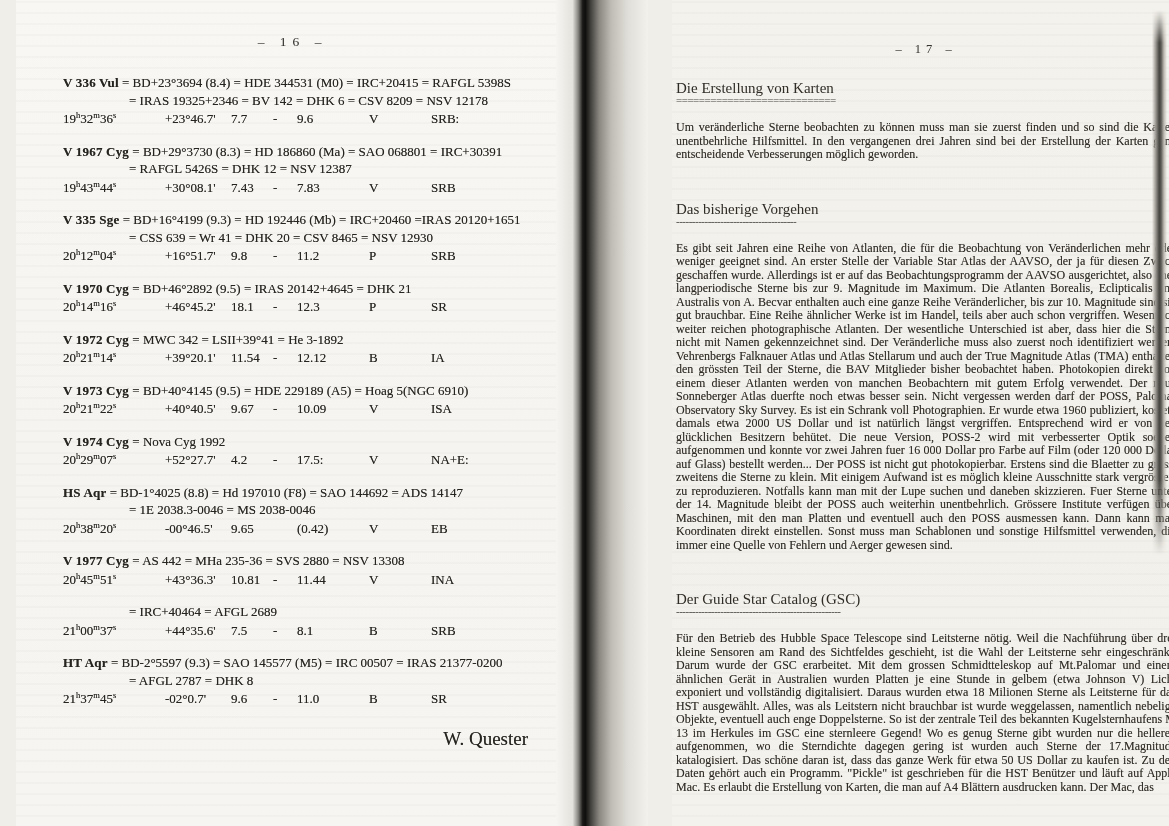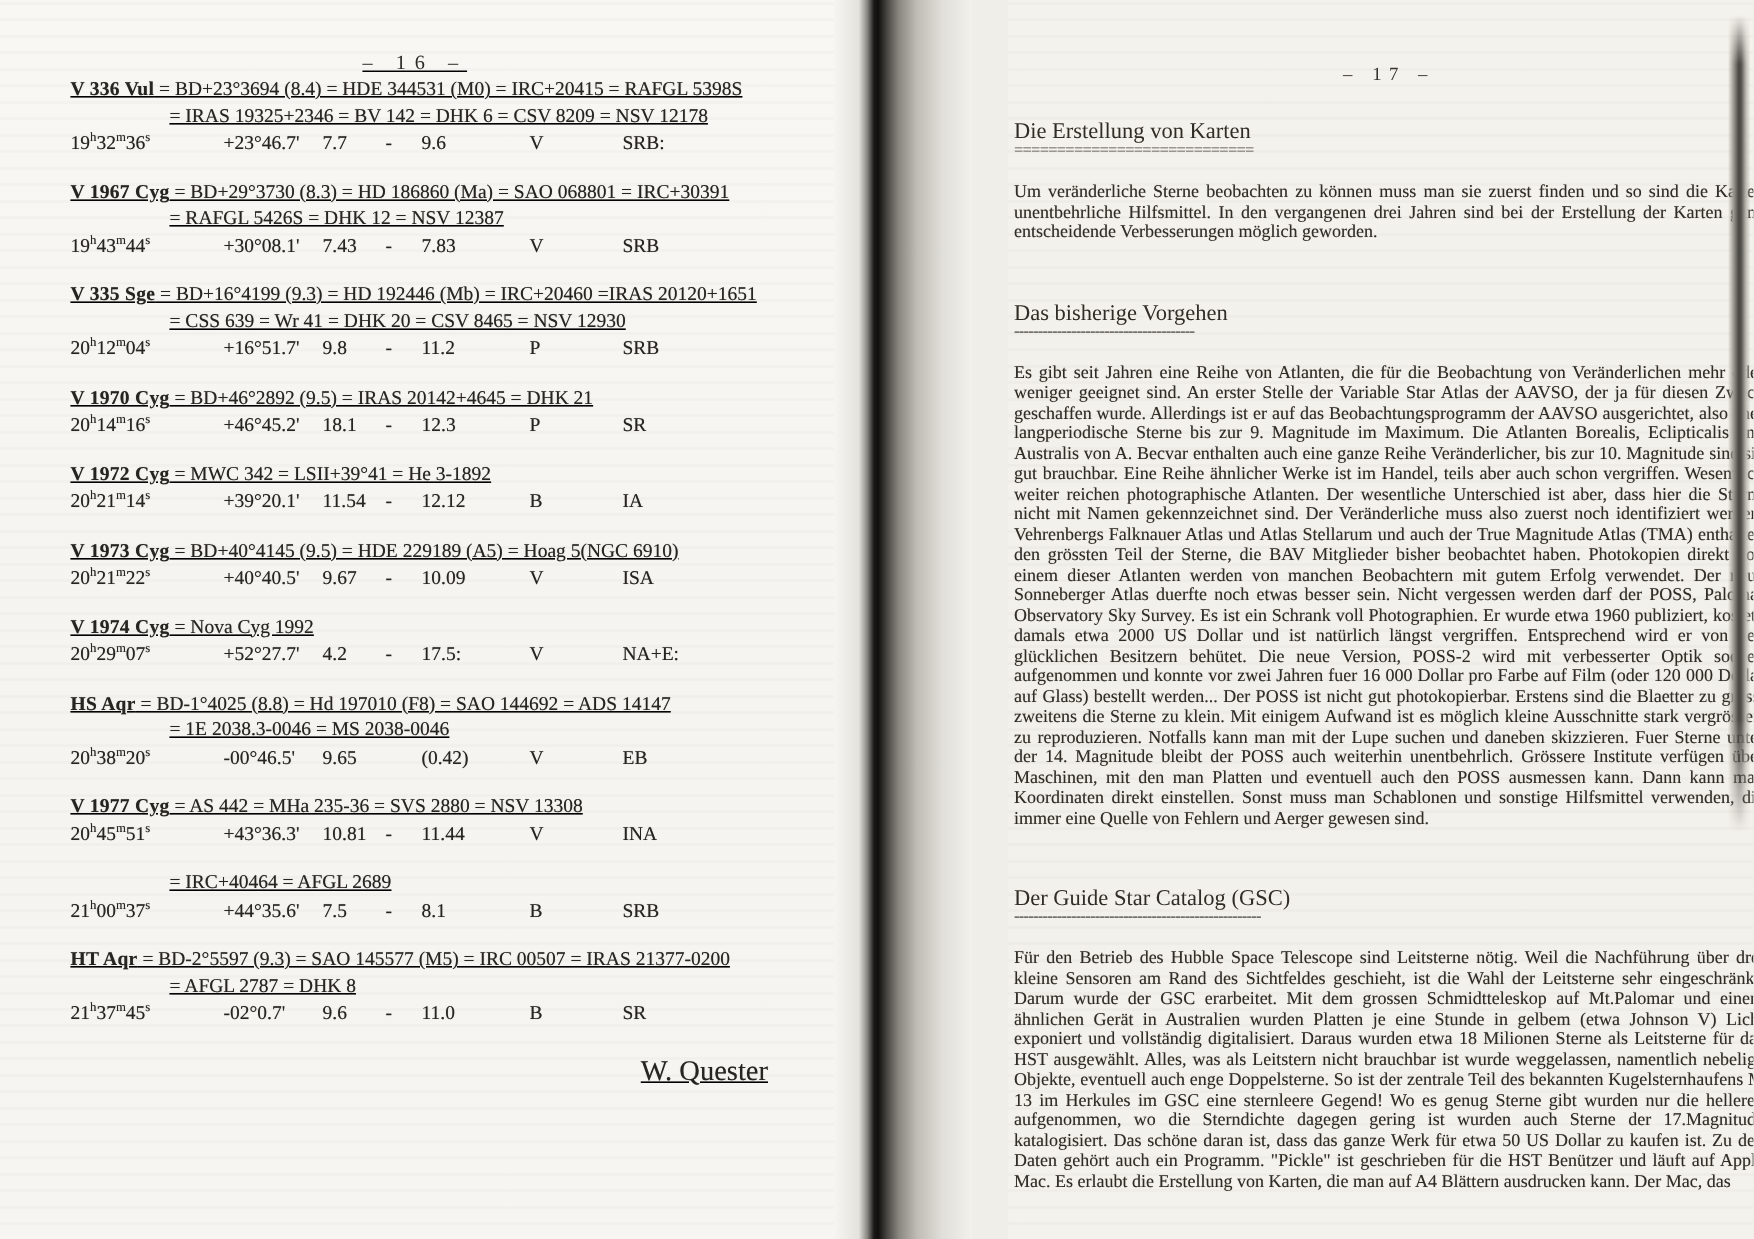--- a/index.html
+++ b/index.html
@@ -1,38 +1,38 @@
 <!DOCTYPE html>
 <html><head>
 <meta charset="utf-8">
 <style>
   html,body{margin:0;padding:0;background:#eceae5;}
   .scan{position:relative;width:1169px;height:826px;overflow:hidden;
         background:#efeee9;font-family:"Liberation Serif","DejaVu Serif",serif;}
 
   
-  .page-left{position:absolute;left:0;top:0;width:560px;height:100%;
-             background:linear-gradient(180deg,#f8f7f4 0%,#f5f4f0 55%,#f6f5f1 100%);text-decoration:underline;}
+  .page-left{position:absolute;left:16px;top:0;width:560px;height:100%;
+             background:linear-gradient(180deg,#f8f7f4 0%,#f5f4f0 55%,#f6f5f1 100%);}
   .page-right{position:absolute;left:672px;top:0;width:509px;height:100%;
               background:linear-gradient(180deg,#f4f2ec 0%,#f2f0ea 60%,#f4f2ec 100%);}
   .gutter{position:absolute;left:556px;top:0;width:92px;height:100%;
           background:linear-gradient(90deg,#f6f5f1 0%,#e4e2dd 18%,#8a8883 24%,
             #1a1917 29%,#0f0f0d 32%,#45433f 38%,#8a8781 47%,#bfbcb5 60%,
             #e0ded8 78%,#f3f1eb 100%);}
   .edge-line{position:absolute;left:1152px;top:10px;width:15px;height:545px;
           background:linear-gradient(90deg,rgba(0,0,0,0) 0%,#9b9892 25%,#474540 48%,
             #5a5853 60%,#bdbab3 80%,rgba(0,0,0,0) 100%);
           -webkit-mask-image:linear-gradient(180deg,transparent 0,#000 6%,#000 86%,transparent 100%);
           mask-image:linear-gradient(180deg,transparent 0,#000 6%,#000 86%,transparent 100%);}
 
   
   .lp-inner{padding:34px 14px 0 47px;color:#26241f;}
   .lp-num{text-align:center;font-size:13.5px;letter-spacing:6px;color:#2b2a26;
           padding-right:40px;}
-  .entries{font-size:13px;line-height:17.5px;
+  .entries{margin-top:24px;font-size:13px;line-height:17.5px;
            text-shadow:0 0 .5px rgba(45,42,38,.55);}
   .entry{margin-bottom:15px;}
   .entry-head{white-space:nowrap;}
   .entry-name{font-weight:bold;letter-spacing:.2px;}
   .entry-cont{padding-left:66px;white-space:nowrap;}
   .entry-data{white-space:nowrap;margin-top:1px;}
   .entry-data span{display:inline-block;vertical-align:top;}
   .c-ra{width:102px;}
   .c-ra sup{font-size:8.5px;line-height:0;}
   .c-dec{width:66px;}

